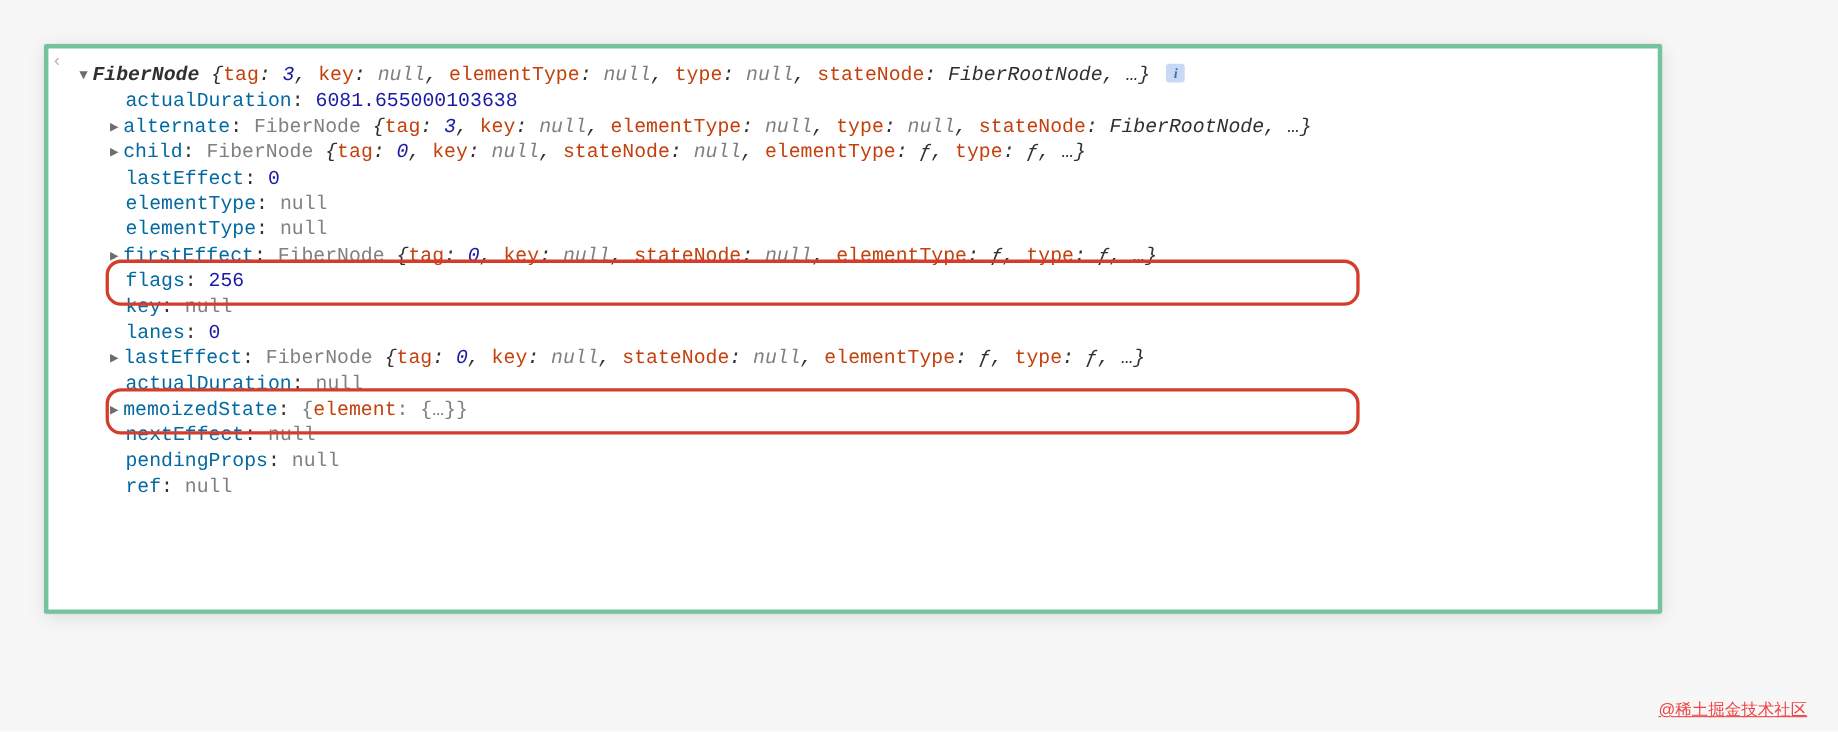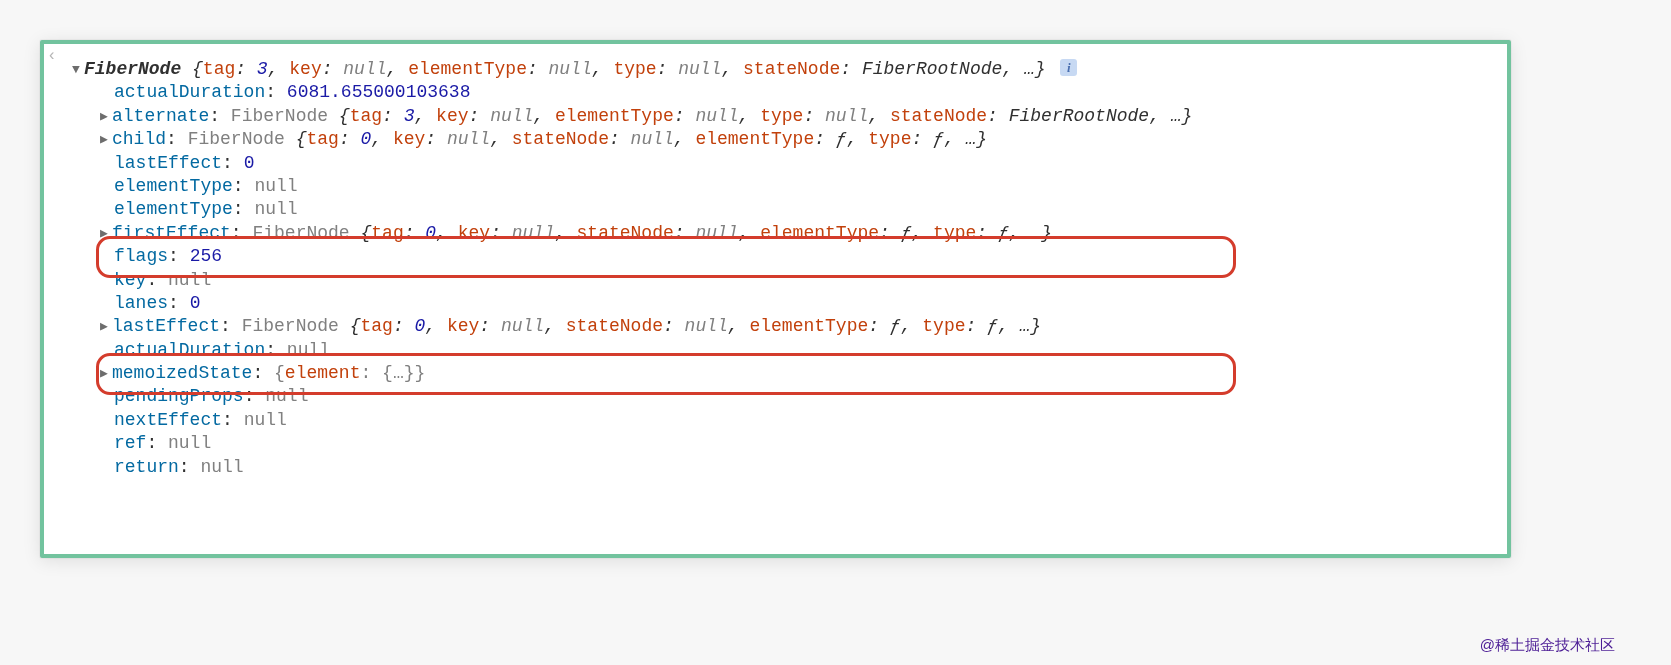--- a/index.html
+++ b/index.html
@@ -68,24 +68,25 @@
     position: absolute;
     border: 3px solid #d43c2c;
     border-radius: 14px;
     left: 32px;
     width: 1140px;
     height: 42px;
     pointer-events: none;
   }
   .watermark {
     position: absolute;
-    right: 56px;
+    right: 28px;
     bottom: 10px;
     font: 400 15px -apple-system, "Helvetica Neue", Arial, "PingFang SC", "Microsoft YaHei", sans-serif;
-    color: #4c1d95;
+    color: #ef4444;
+    text-decoration: underline;
   }
   .clip { position: relative; }
 </style>
 </head>
 <body>
 
 <div class="panel">
   <span class="back-arrow" title="back">‹</span>
   <div class="clip" id="tree">
       <div class="line" style="padding-left:22px"><span class="tri-open">▼</span><span class="class"><b><i>FiberNode </i></b></span><span class="punct">{</span><span class="skey">tag</span><span class="punct">: </span><span class="num" style="font-style:italic">3</span><span class="punct">, </span><span class="skey">key</span><span class="punct">: </span><span class="nuli">null</span><span class="punct">, </span><span class="skey">elementType</span><span class="punct">: </span><span class="nuli">null</span><span class="punct">, </span><span class="skey">type</span><span class="punct">: </span><span class="nuli">null</span><span class="punct">, </span><span class="skey">stateNode</span><span class="punct">: </span><span class="class">FiberRootNode</span><span class="punct">, </span><span class="punct">…}</span> <span class="info-badge">i</span></div>
@@ -95,21 +96,20 @@
       <div class="line indent1"><span class="key">lastEffect</span><span style="color:#303030">: </span><span class="num">0</span></div>
       <div class="line indent1"><span class="key">elementType</span><span style="color:#303030">: </span><span class="nul">null</span></div>
       <div class="line indent1"><span class="key">elementType</span><span style="color:#303030">: </span><span class="nul">null</span></div>
       <div class="line indent1"><span class="tri">▶</span><span class="key">firstEffect</span><span style="color:#303030">: </span><span class="nul">FiberNode </span><span class="punct">{</span><span class="skey">tag</span><span class="punct">: </span><span class="num" style="font-style:italic">0</span><span class="punct">, </span><span class="skey">key</span><span class="punct">: </span><span class="nuli">null</span><span class="punct">, </span><span class="skey">stateNode</span><span class="punct">: </span><span class="nuli">null</span><span class="punct">, </span><span class="skey">elementType</span><span class="punct">: </span><span class="fn">ƒ</span><span class="punct">, </span><span class="skey">type</span><span class="punct">: </span><span class="fn">ƒ</span><span class="punct">, </span><span class="punct">…}</span></div>
       <div class="line indent1"><span class="key">flags</span><span style="color:#303030">: </span><span class="num">256</span></div>
       <div class="line indent1"><span class="key">key</span><span style="color:#303030">: </span><span class="nul">null</span></div>
       <div class="line indent1"><span class="key">lanes</span><span style="color:#303030">: </span><span class="num">0</span></div>
       <div class="line indent1"><span class="tri">▶</span><span class="key">lastEffect</span><span style="color:#303030">: </span><span class="nul">FiberNode </span><span class="punct">{</span><span class="skey">tag</span><span class="punct">: </span><span class="num" style="font-style:italic">0</span><span class="punct">, </span><span class="skey">key</span><span class="punct">: </span><span class="nuli">null</span><span class="punct">, </span><span class="skey">stateNode</span><span class="punct">: </span><span class="nuli">null</span><span class="punct">, </span><span class="skey">elementType</span><span class="punct">: </span><span class="fn">ƒ</span><span class="punct">, </span><span class="skey">type</span><span class="punct">: </span><span class="fn">ƒ</span><span class="punct">, </span><span class="punct">…}</span></div>
       <div class="line indent1"><span class="key">actualDuration</span><span style="color:#303030">: </span><span class="nul">null</span></div>
       <div class="line indent1"><span class="tri">▶</span><span class="key">memoizedState</span><span style="color:#303030">: </span><span class="nul">{<span class="skey">element</span>: {…}}</span></div>
+      <div class="line indent1"><span class="key">nextEffect</span><span style="color:#303030">: </span><span class="nul">null</span></div>
       <div class="line indent1"><span class="key">pendingProps</span><span style="color:#303030">: </span><span class="nul">null</span></div>
-      <div class="line indent1"><span class="key">nextEffect</span><span style="color:#303030">: </span><span class="nul">null</span></div>
       <div class="line indent1"><span class="key">ref</span><span style="color:#303030">: </span><span class="nul">null</span></div>
-      <div class="line indent1"><span class="key">return</span><span style="color:#303030">: </span><span class="nul">null</span></div>
       <div class="hl" style="top: 178px;"></div>
       <div class="hl" style="top: 295px;"></div>
     </div>
 </div>
 <div class="watermark">@稀土掘金技术社区</div>
 
 </body></html>

